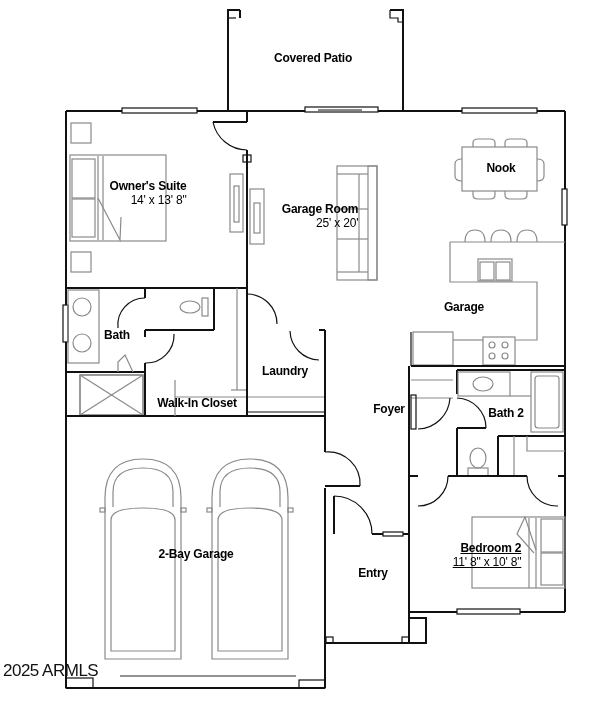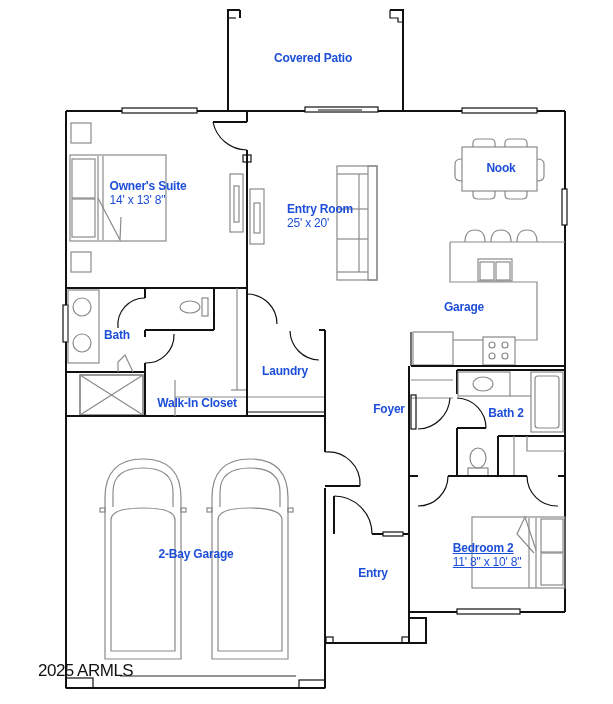--- a/index.html
+++ b/index.html
@@ -5,26 +5,26 @@
   html, body { margin: 0; padding: 0; background: #ffffff; }
   body { width: 613px; height: 704px; position: relative; overflow: hidden;
          font-family: "Liberation Sans", sans-serif; }
   #plan { position: absolute; left: 0; top: 0; }
   .wall { stroke: #111; stroke-width: 2; fill: none; }
   .thin { stroke: #111; stroke-width: 1.2; fill: none; }
   .furn { stroke: #8a8a8a; stroke-width: 1.2; fill: none; }
   .furn-d { stroke: #6f6f6f; stroke-width: 1.4; fill: none; }
   .win { stroke: #111; stroke-width: 1.2; fill: #fff; }
   .door { stroke: #111; stroke-width: 1.2; fill: none; }
-  .label { position: absolute; color: #1d4ed8; font-size: 12px; font-weight: 700;
-           text-align: left; white-space: nowrap; line-height: 14px;
+  .label { position: absolute; color: #000000; font-size: 12px; font-weight: 700;
+           text-align: right; white-space: nowrap; line-height: 14px;
            transform: translateX(-50%); letter-spacing: -0.2px; }
   .dim { display: block; font-weight: 400; font-size: 12px; }
   .copyright { position: absolute; left: 3px; top: 661px; font-size: 17px;
-               color: #111; font-weight: 400; letter-spacing: -0.5px; margin-left: 35px; }
+               color: #111; font-weight: 400; letter-spacing: -0.5px; }
 </style>
 </head>
 <body>
 
 <svg id="plan" width="613" height="704" viewBox="0 0 613 704">
 
   <g>
     <polyline class="wall" points="228,110 228,10 240,10"></polyline>
     <polyline class="wall" points="240,10 240,18"></polyline>
     <polyline class="wall" points="390,10 403,10 403,110"></polyline>
@@ -229,21 +229,21 @@
 </svg>
 
 <div class="label" style="left:313px; top:51px;">Covered Patio</div>
 
 <div class="label" style="left:148px; top:179px;">
   <span>Owner's Suite</span>
   <span class="dim">14' x 13' 8"</span>
 </div>
 
 <div class="label" style="left:320px; top:202px;">
-  <span>Entry Room</span>
+  <span>Garage Room</span>
   <span class="dim">25' x 20'</span>
 </div>
 
 <div class="label" style="left:501px; top:161px;">Nook</div>
 <div class="label" style="left:464px; top:300px;">Garage</div>
 <div class="label" style="left:117px; top:328px;">Bath</div>
 <div class="label" style="left:197px; top:364px;margin-top:32px;">Walk-In Closet</div>
 <div class="label" style="left:285px; top:364px;">Laundry</div>
 <div class="label" style="left:364px; top:402px;margin-left:25px;">Foyer</div>
 <div class="label" style="left:506px; top:406px;">Bath 2</div>

